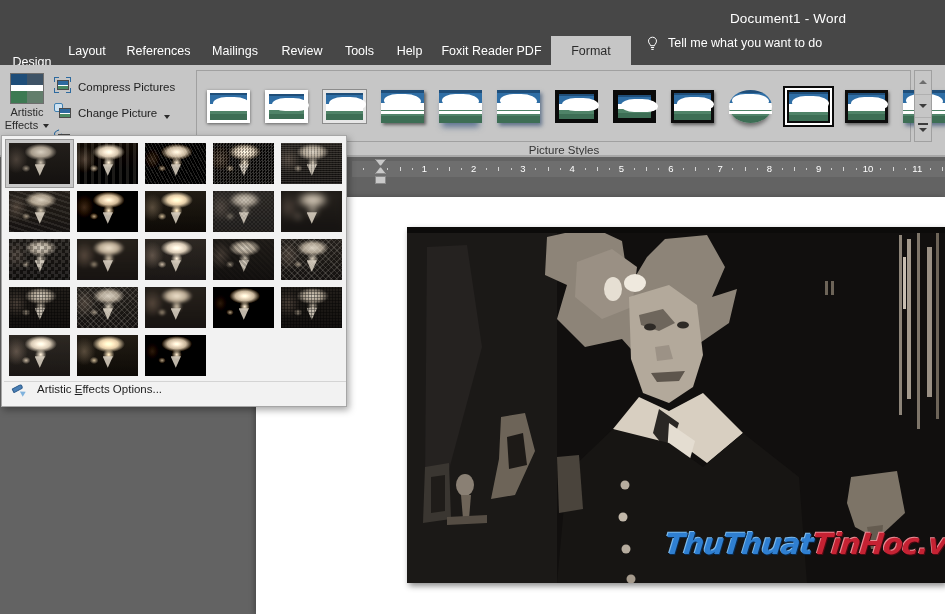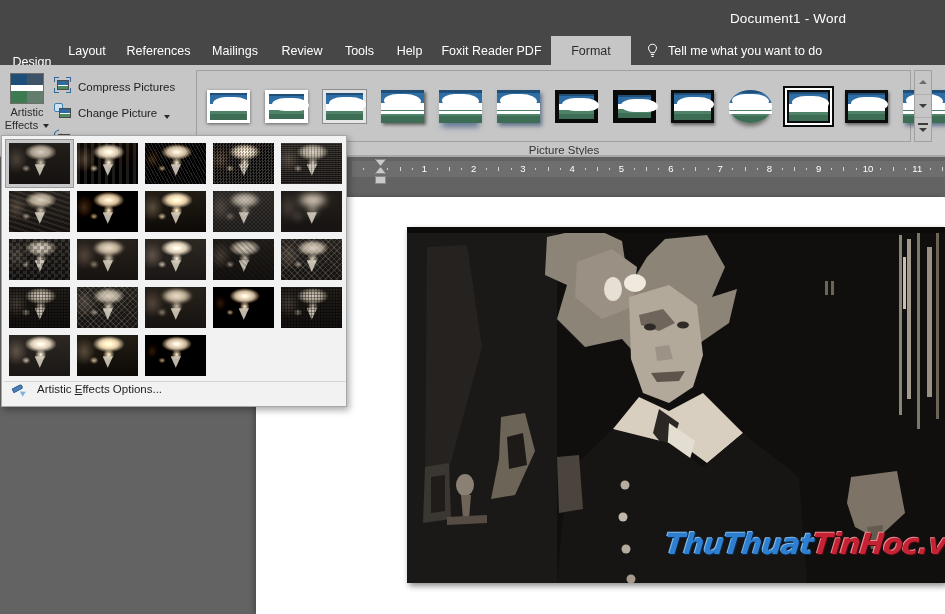--- a/index.html
+++ b/index.html
@@ -36,21 +36,21 @@
   .tab {
     position: absolute; top: 0; height: 29px;
     display: flex; align-items: center; justify-content: center;
     color: #ffffff; font-size: 12.5px; white-space: nowrap;
   }
   .tab.active {
     background: #c6c6c6; color: #2b2b2b;
   }
   .tellme {
     position: absolute; left: 631px; top: 36px; height: 29px;
-    display: flex; align-items: center; gap: 9px;
+    display: flex; gap: 9px;
     color: #ffffff; font-size: 12.5px;
   }
   .bulb { width: 13px; height: 16px; display: block; }
 
   
   .ribbon {
     position: absolute; left: 0; top: 65px; width: 945px; height: 92px;
     background: #c6c6c6;
   }
   .ribbon-underline {

